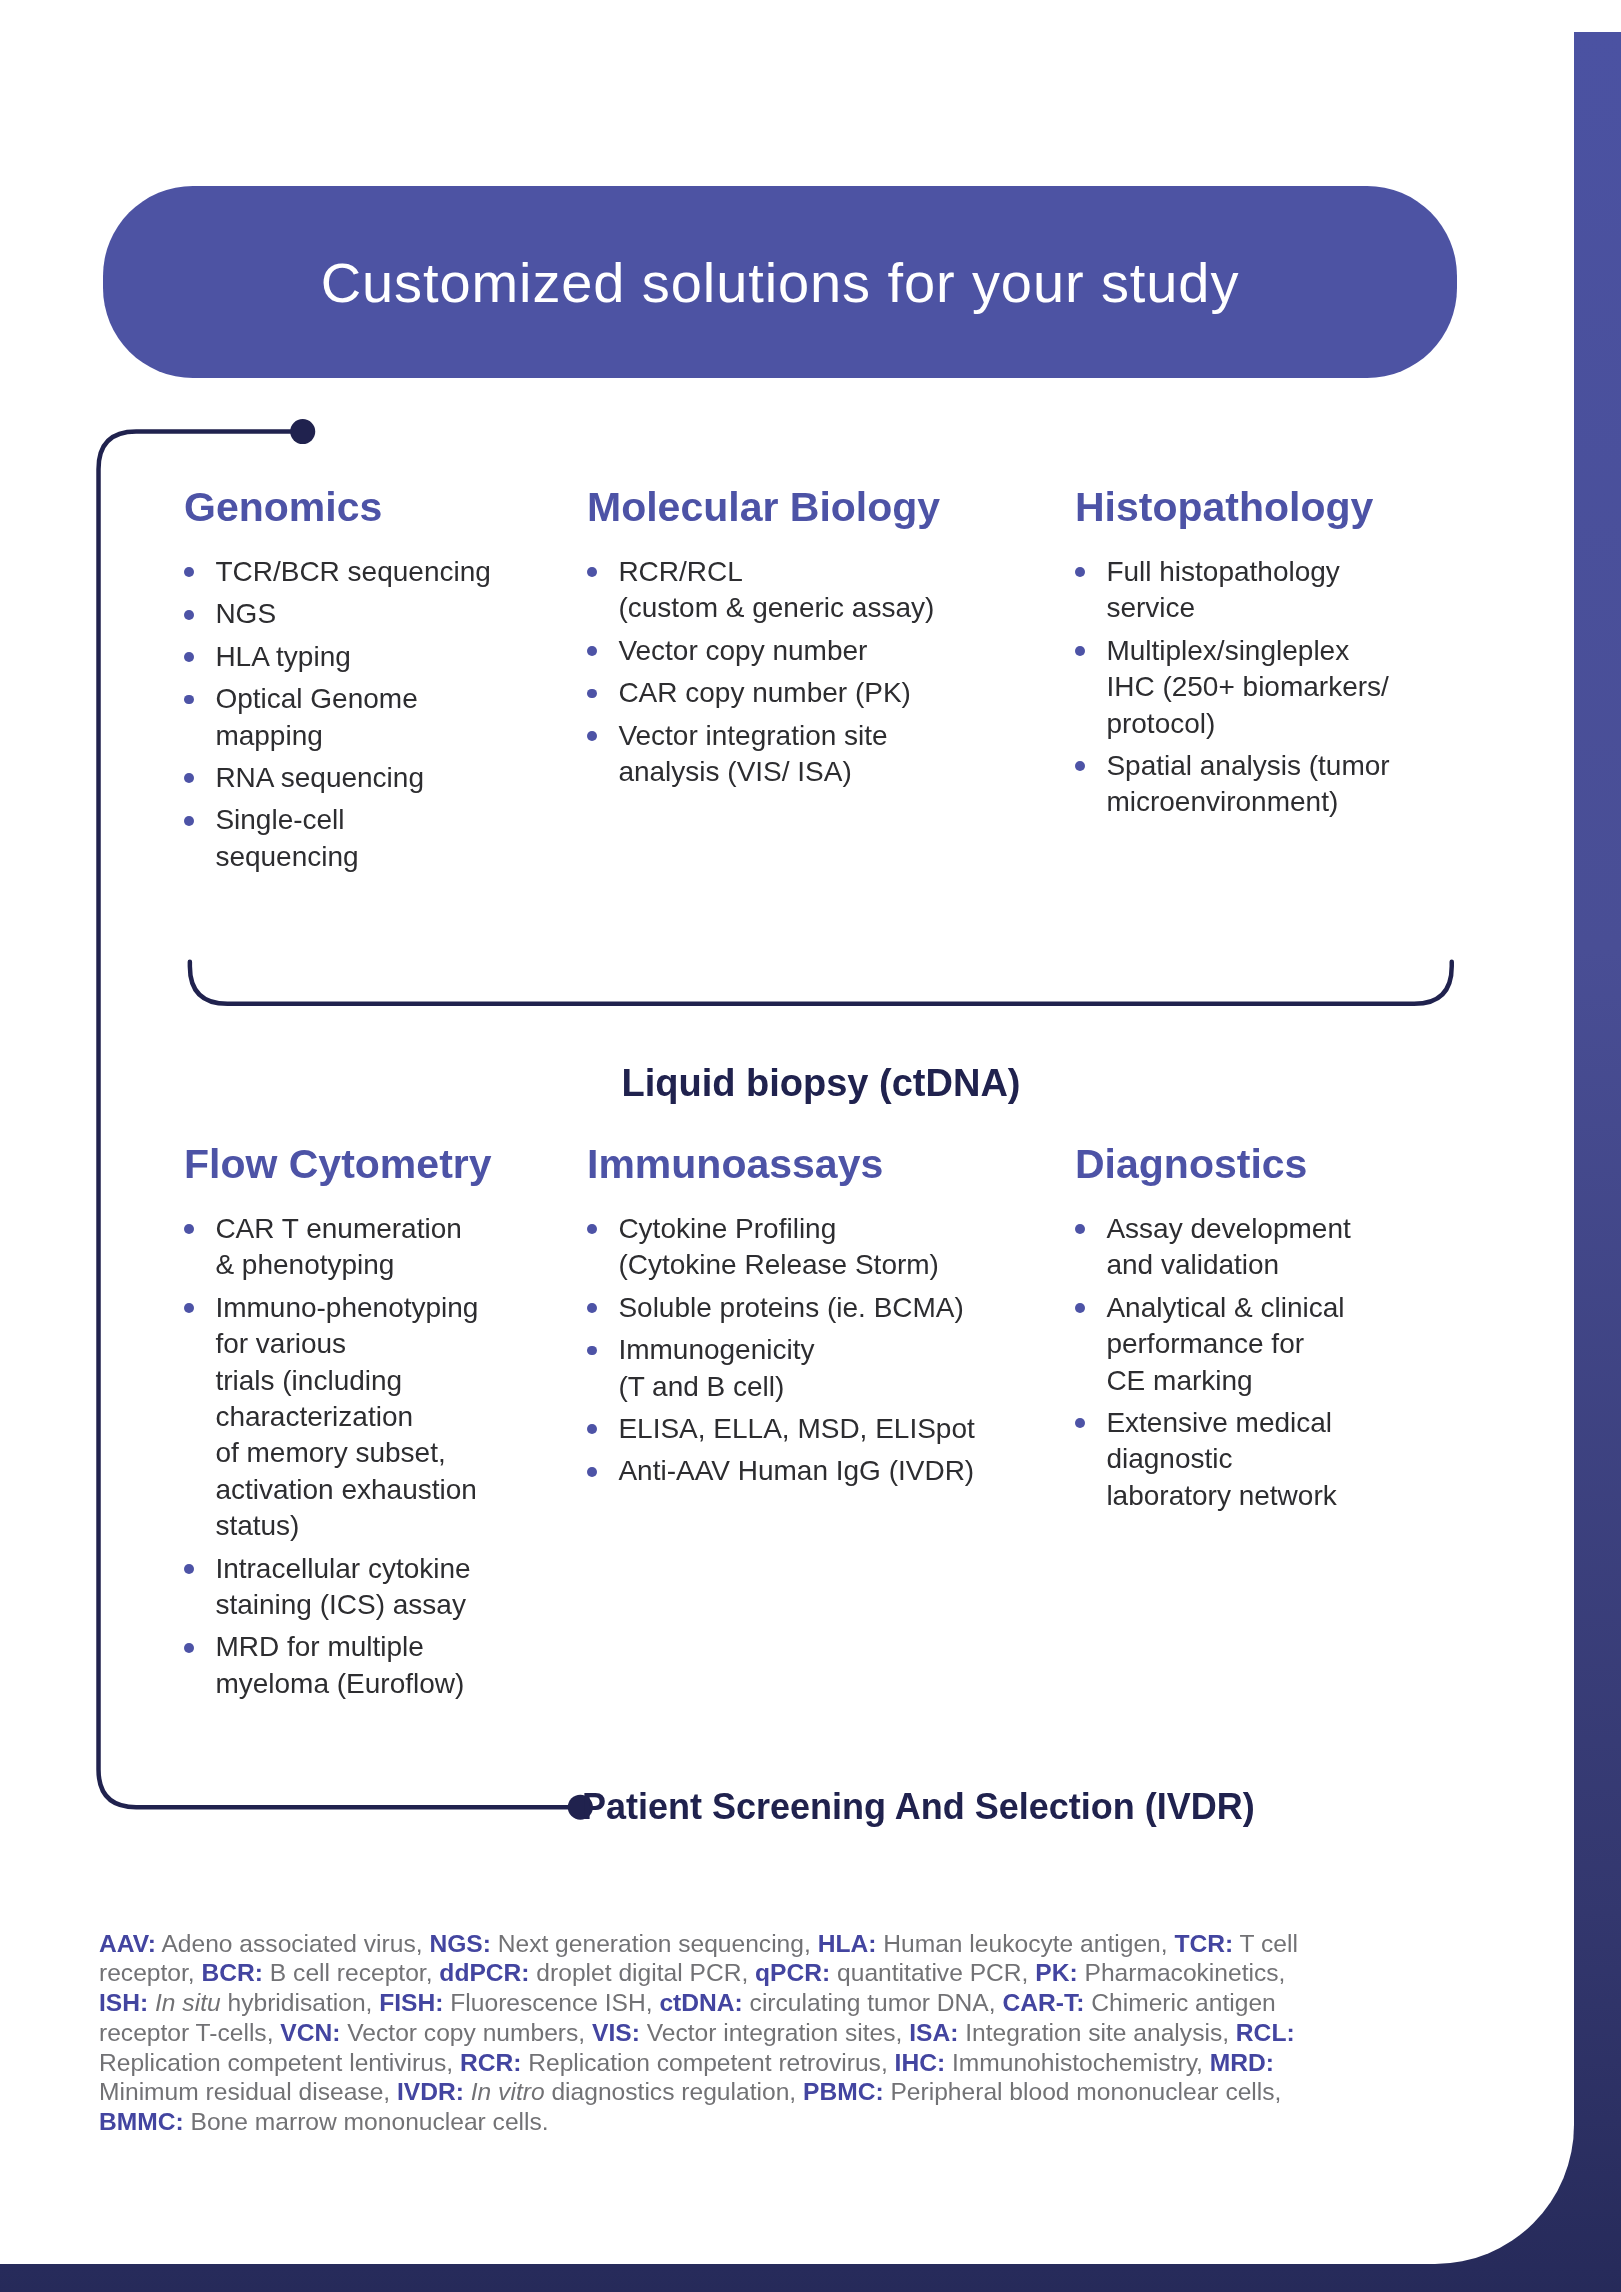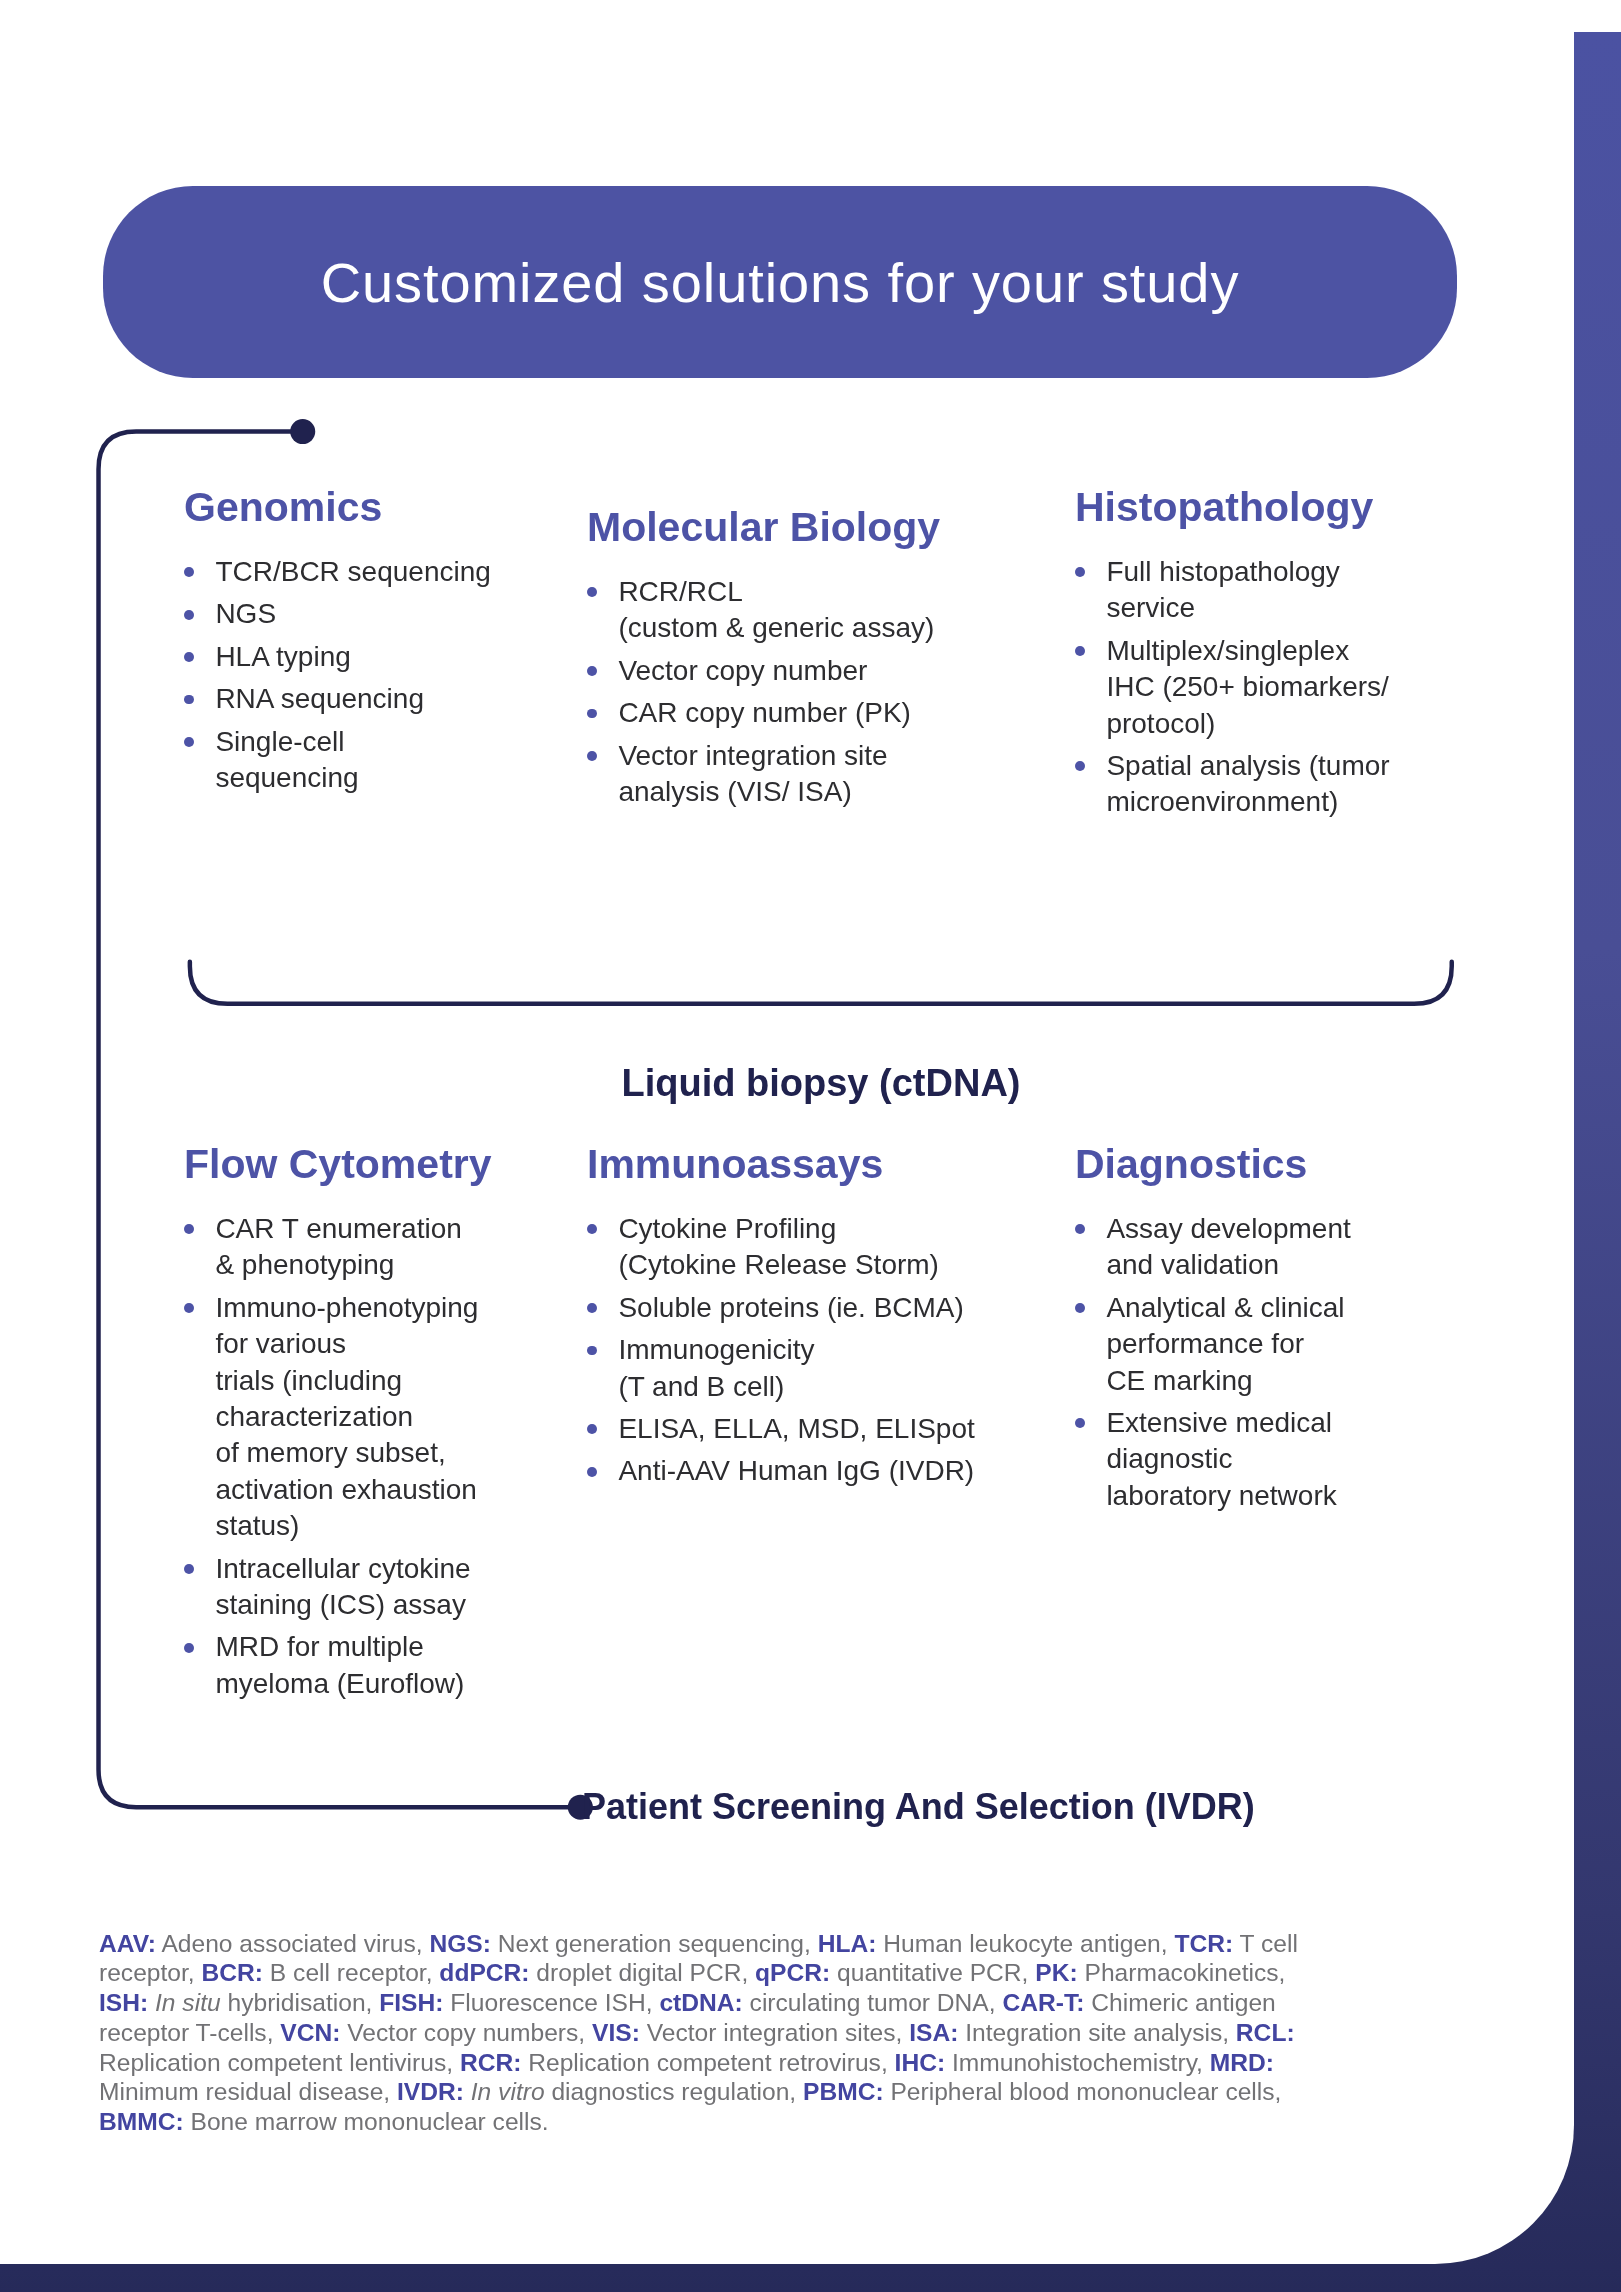--- a/index.html
+++ b/index.html
@@ -37,21 +37,21 @@
     width:1354px;height:192px;
     background:var(--banner-bg);
     border-radius:90px;
     display:flex;align-items:center;justify-content:center;
   }
   .banner-title{
     color:#ffffff;font-size:56px;font-weight:400;letter-spacing:0.9px;
   }
   .sec{position:absolute;}
   #sec-0{left:184px;top:452px;width:403px;}
-  #sec-1{left:587px;top:472px;width:452px;}
+  #sec-1{left:587px;top:452px;width:452px;}
   #sec-2{left:1075px;top:452px;width:416px;}
   #sec-3{left:184px;top:1109px;width:416px;}
   #sec-4{left:587px;top:1109px;width:461px;}
   #sec-5{left:1075px;top:1109px;width:416px;}
   .sec h2{
     margin:0 0 23px 0;
     font-size:41px;font-weight:700;color:var(--heading);
   }
   .items{list-style:none;margin:0;padding:0;display:flex;flex-direction:column;gap:6px;}
   .items li{display:flex;gap:21.5px;align-items:flex-start;}
@@ -102,20 +102,25 @@
         <li>
           <span class="bullet"></span>
           <span class="item-text">NGS</span>
         </li>
         <li>
           <span class="bullet"></span>
           <span class="item-text">HLA typing</span>
         </li>
         <li>
           <span class="bullet"></span>
+          <span class="item-text">Optical Genome
+mapping</span>
+        </li>
+        <li>
+          <span class="bullet"></span>
           <span class="item-text">RNA sequencing</span>
         </li>
         <li>
           <span class="bullet"></span>
           <span class="item-text">Single-cell
 sequencing</span>
         </li>
       </ul>
   </section>
   <section class="sec" id="sec-1">

